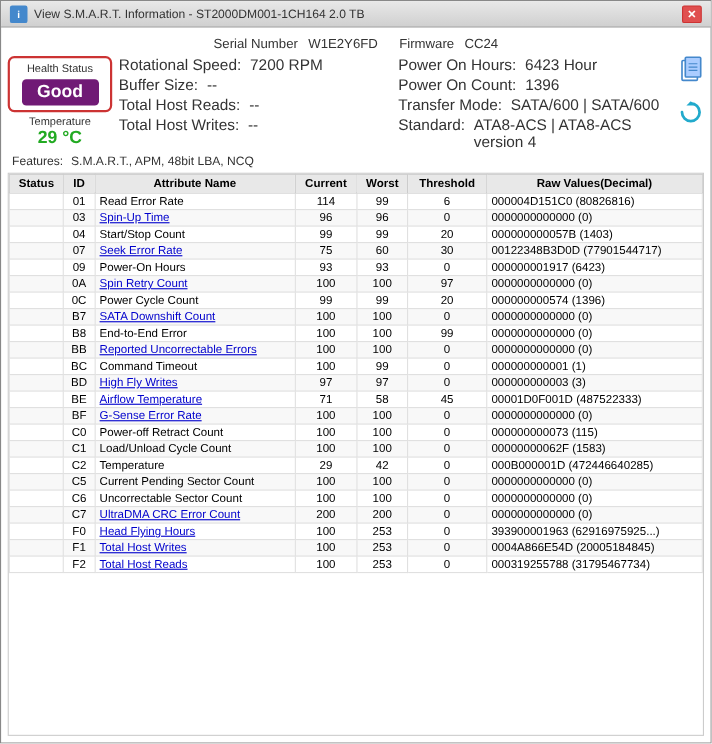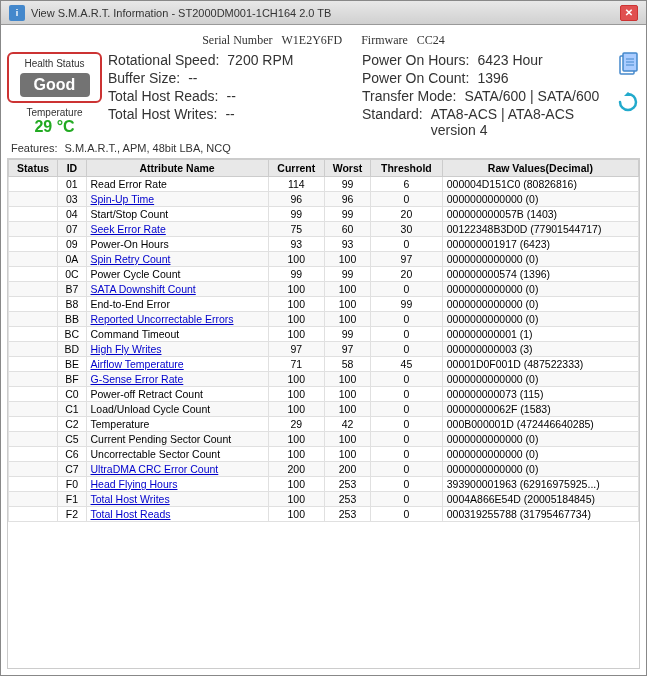--- a/index.html
+++ b/index.html
@@ -76,21 +76,20 @@
     }
     .drive-title {
       font-size: 18px;
       font-weight: bold;
       color: #2255aa;
     }
     .drive-subtitle {
       font-size: 12px;
       color: #333;
       margin-top: 2px;
-      font-family: Liberation Serif, serif;
     }
     .info-section {
       display: flex;
       align-items: stretch;
       margin-bottom: 4px;
       gap: 6px;
     }
     .health-box {
       border: 2px solid #cc3333;
       border-radius: 6px;
@@ -101,21 +100,21 @@
       flex-direction: column;
       align-items: center;
       justify-content: center;
     }
     .health-label {
       font-size: 10px;
       color: #333;
       margin-bottom: 4px;
     }
     .health-status {
-      background: #737373;
+      background: #701a75;
       color: white;
       font-size: 16px;
       font-weight: bold;
       padding: 3px 4px;
       border-radius: 4px;
       min-width: 70px;
       text-align: center;
     }
     .temp-box {
       text-align: center;

